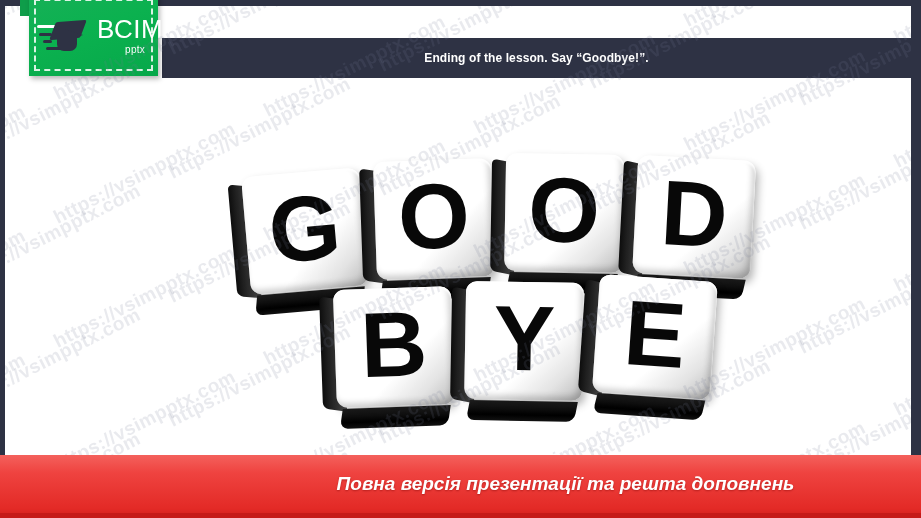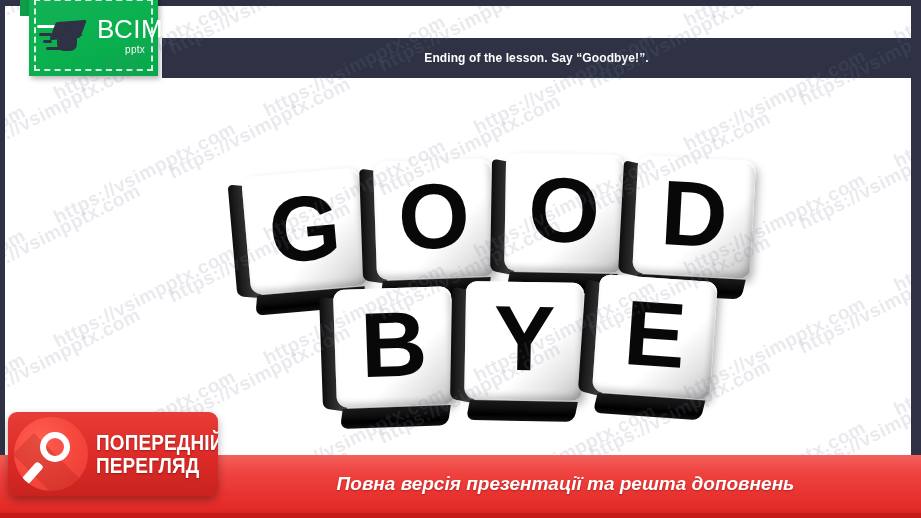--- a/index.html
+++ b/index.html
@@ -418,25 +418,14 @@
     </div>
   </div>
 
   <div id="promo-banner">
     <div id="promo-text">
       <span>Повна версія презентації та решта доповнень</span><br>
     </div>
   </div>
   <div id="promo-bottom-strip"></div>
 
-  <div id="preview-badge">
-    <div id="badge-icon">
-      <div class="shadow"></div>
-      <div class="glass"></div>
-      <div class="handle"></div>
-    </div>
-    <div id="badge-text">
-      <span class="l1">ПОПЕРЕДНІЙ</span>
-      <span class="l2">ПЕРЕГЛЯД</span>
-    </div>
-  </div>
 
 </div>
 
 </body></html>

